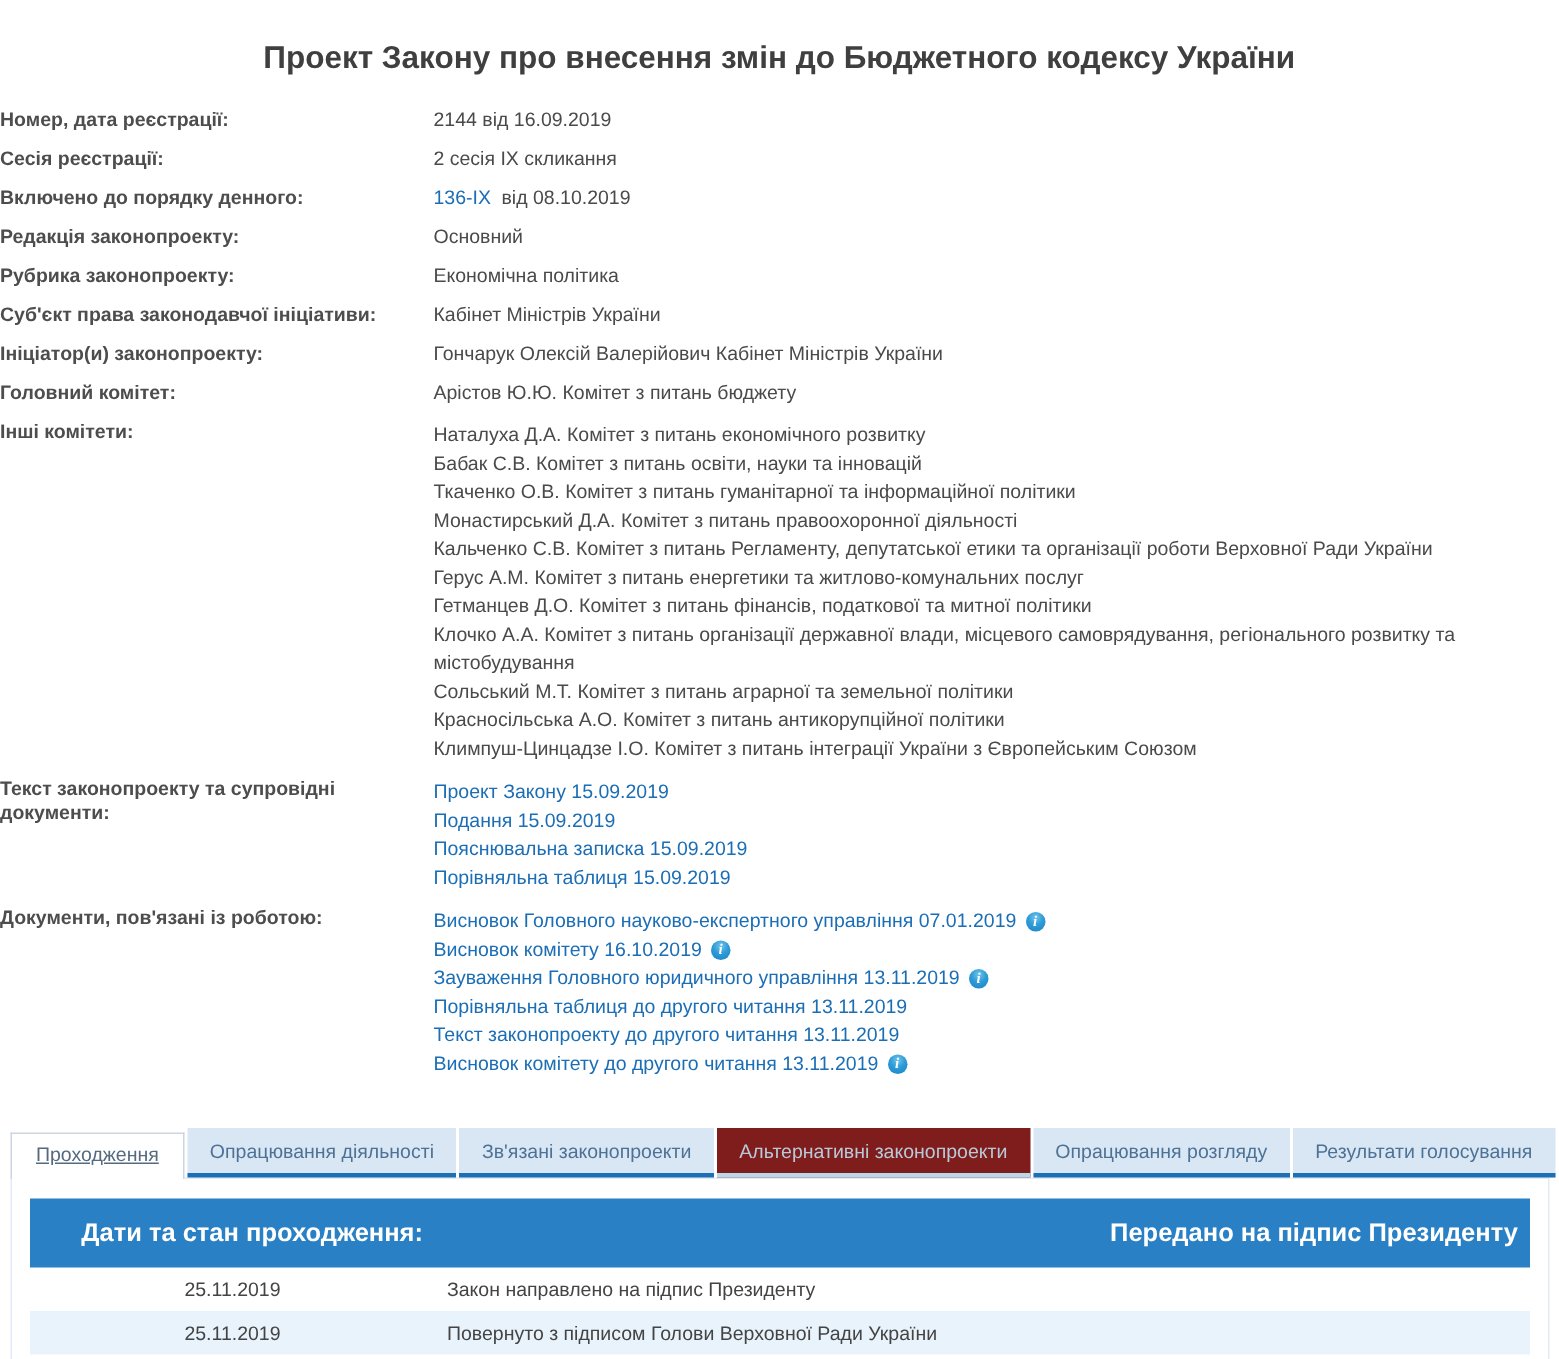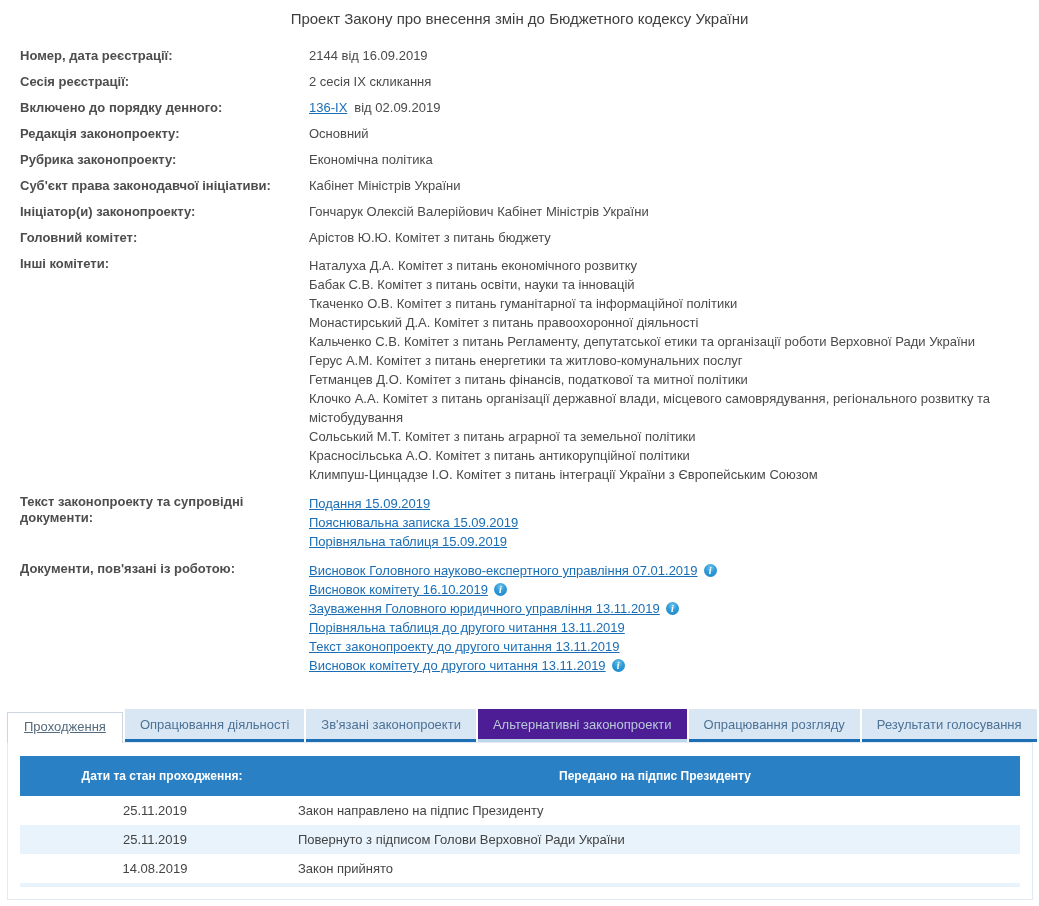--- a/index.html
+++ b/index.html
@@ -1,61 +1,61 @@
 <!DOCTYPE html>
 <html><head>
 <meta charset="utf-8">
 <style>
   html,body{margin:0;padding:0;}
   body{
     width:1039px;height:906px;overflow:hidden;background:#ffffff;
     font-family:"Liberation Sans", sans-serif;font-size:13px;color:#4a4a4a;
   }
   .page-title{
-    text-align:center;font-weight:normal;font-size:15px;color:#3f3f3f;
-    padding-top:10px;margin:0 0 21px 0;
+    text-align:center;font-weight:bold;font-size:21px;color:#3f3f3f;
+    padding-top:27px;margin:0 0 21px 0;
   }
   
   .fields{margin-top:0;}
   .field-row{display:flex;margin-bottom:10px;line-height:16px;}
   .field-label{
-    width:289px;min-width:289px;padding-left:20px;font-weight:bold;color:#4d4d4d;
+    width:289px;min-width:289px;padding-left:0;font-weight:bold;color:#4d4d4d;
   }
   .field-value{flex:1;padding-right:0;}
   .value-list div{line-height:19px;}
-  a.lnk{color:#1b6eb5;text-decoration:underline;cursor:pointer;}
+  a.lnk{color:#1b6eb5;cursor:pointer;}
   .suffix{margin-left:7px;}
   .info-icon{
     display:inline-block;width:13px;height:13px;border-radius:50%;
     background:radial-gradient(circle at 50% 28%, #6fc6ec 0%, #2e9ad6 45%, #1a85c8 100%);
     color:#fff;font:bold italic 10px/13px "Liberation Serif", serif;
     text-align:center;margin-left:6px;vertical-align:1px;cursor:pointer;
   }
   
   .tabs-section{margin:34px 6px 0 7px;}
   .tabs{display:flex;gap:2px;align-items:flex-end;position:relative;z-index:2;}
   .tab{
     background:#d9e7f4;color:#4d7296;padding:8px 15px 7px;
     border-bottom:3px solid #1d6fb5;white-space:nowrap;cursor:pointer;
   }
   .tab.active{
     background:#ffffff;color:#546a7e;border:1px solid #ccd6e0;border-bottom:0;
     padding:6px 16px 9px;margin-bottom:-1px;cursor:default;text-decoration:underline;
   }
   .tab.disabled{
-    background:#4c1d95;color:#b9c9d8;border-bottom-color:#bcd6ea;cursor:default;
+    background:#7f1d1d;color:#b9c9d8;border-bottom-color:#bcd6ea;cursor:default;
   }
   .panel{
     border:1px solid #e2ebf3;background:#fff;padding:13px 12px 12px 12px;
   }
   
   table.status{width:100%;border-collapse:collapse;}
   table.status th{
-    background:#2a80c5;color:#ffffff;font-weight:bold;text-align:center;
-    padding:13px 8px;font-size:12px;
+    background:#2a80c5;color:#ffffff;font-weight:bold;text-align:right;
+    padding:13px 8px;font-size:17px;
   }
   table.status th.col-date{width:240px;padding-left:22px;}
   table.status td{padding:7px 8px;color:#444;}
   table.status td.cell-date{text-align:center;}
   tr.alt{background:#e9f3fb;}
   .row-sliver{height:4px;background:#e9f3fb;}
 </style>
 </head>
 <body>
 
@@ -69,21 +69,21 @@
   </div>
 
   <div class="field-row">
     <div class="field-label">Сесія реєстрації:</div>
     <div class="field-value">2 сесія IX скликання</div>
   </div>
 
   <div class="field-row">
     <div class="field-label">Включено до порядку денного:</div>
     <div class="field-value">
-      <a class="lnk">136-IX</a><span class="suffix">від 02.09.2019</span>
+      <a class="lnk">136-IX</a><span class="suffix">від 08.10.2019</span>
     </div>
   </div>
 
   <div class="field-row">
     <div class="field-label">Редакція законопроекту:</div>
     <div class="field-value">Основний</div>
   </div>
 
   <div class="field-row">
     <div class="field-label">Рубрика законопроекту:</div>
@@ -118,20 +118,21 @@
       <div>Клочко А.А. Комітет з питань організації державної влади, місцевого самоврядування, регіонального розвитку та містобудування</div>
       <div>Сольський М.Т. Комітет з питань аграрної та земельної політики</div>
       <div>Красносільська А.О. Комітет з питань антикорупційної політики</div>
       <div>Климпуш-Цинцадзе І.О. Комітет з питань інтеграції України з Європейським Союзом</div>
     </div>
   </div>
 
   <div class="field-row">
     <div class="field-label">Текст законопроекту та супровідні документи:</div>
     <div class="field-value value-list">
+      <div><a class="lnk">Проект Закону 15.09.2019</a></div>
       <div><a class="lnk">Подання 15.09.2019</a></div>
       <div><a class="lnk">Пояснювальна записка 15.09.2019</a></div>
       <div><a class="lnk">Порівняльна таблиця 15.09.2019</a></div>
     </div>
   </div>
 
   <div class="field-row">
     <div class="field-label">Документи, пов'язані із роботою:</div>
     <div class="field-value value-list">
       <div><a class="lnk">Висновок Головного науково-експертного управління 07.01.2019</a><span class="info-icon">i</span></div>

